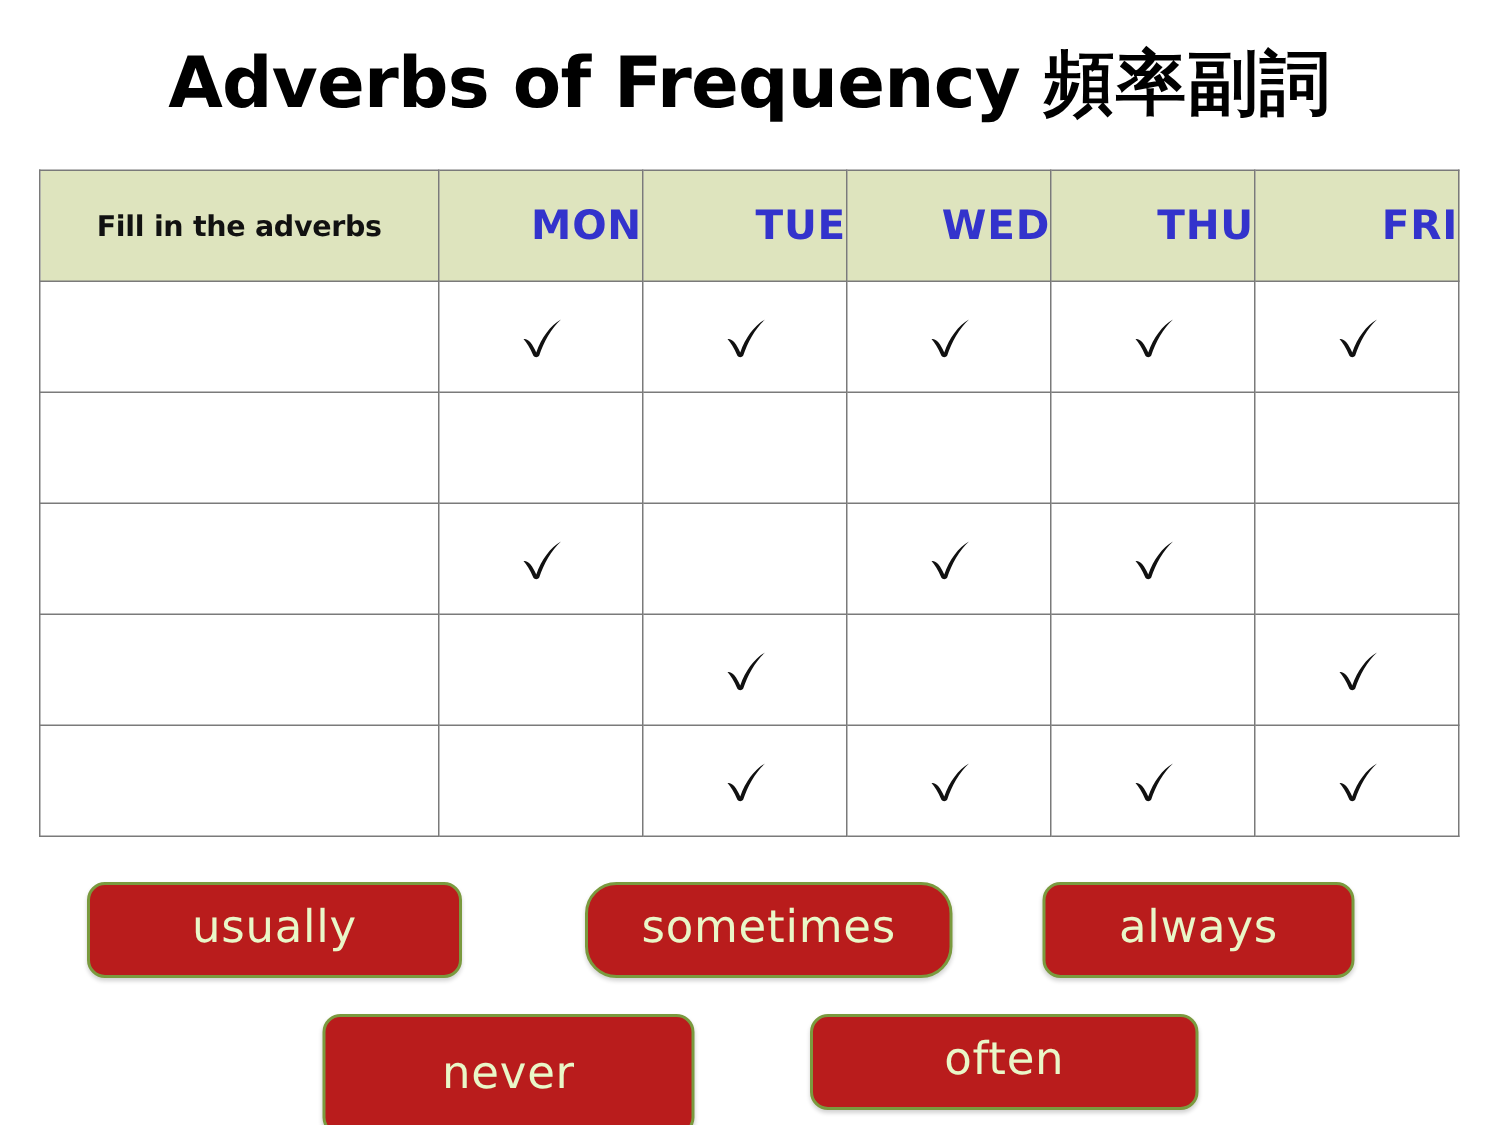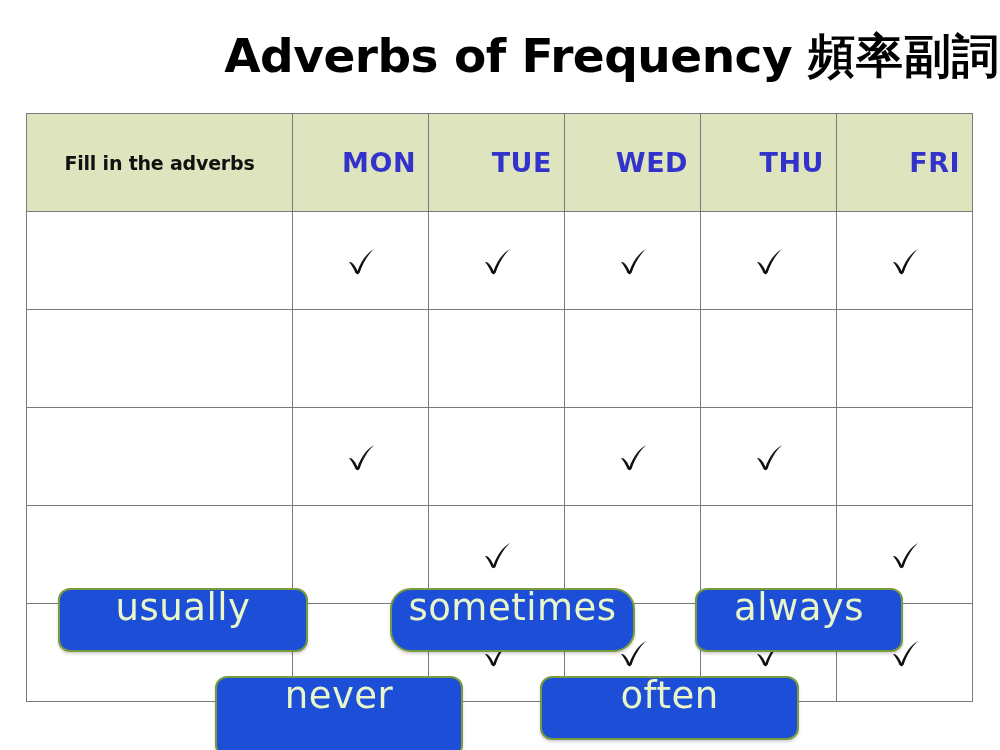--- a/index.html
+++ b/index.html
@@ -14,21 +14,21 @@
     overflow: hidden;
     font-family: "Liberation Sans", sans-serif;
   }
 
   
   #worksheet-title {
     position: absolute;
     left: 0;
     top: 30px;
     width: 1000px;
-    text-align: right;
+    text-align: center;
     font-family: "DejaVu Sans", sans-serif;
     font-size: 47px;
     font-weight: 700;
     color: #000000;
     letter-spacing: -0.5px;
     white-space: nowrap;
     line-height: 1.1;
   }
   #worksheet-title .cjk {
     font-family: "DejaVu Sans", sans-serif;
@@ -40,21 +40,21 @@
   #adverb-table {
     position: absolute;
     left: 26px;
     top: 113px;
     width: 947px;
     border-collapse: collapse;
     table-layout: fixed;
   }
   #adverb-table td, #adverb-table th {
     border: 1px solid #7a7a7a;
-    padding: 12px;
+    padding: 0;
     margin: 0;
   }
   #adverb-table thead th {
     background: #dee4be;
     height: 73px;
     vertical-align: middle;
   }
   .col-adverb { width: 266px; }
   .col-day    { width: 136px; }
 
@@ -90,29 +90,30 @@
     vertical-align: middle;
   }
   .tick svg { display: block; }
   .tick.empty { visibility: hidden; }
 
   
   #word-bank { position: absolute; left: 0; top: 0; width: 1000px; height: 750px; pointer-events: none; }
   .word-chip {
     position: absolute;
     box-sizing: border-box;
-    background: #1d4ed8;
+    background: #b91c1c;
     border: 2px solid #7a9a3e;
     border-radius: 12px;
     color: #e9f7c8;
     font-family: "DejaVu Sans", sans-serif;
-    font-size: 37px;
+    font-size: 30px;
     font-weight: 400;
     text-align: center;
     display: flex;
+    align-items: center;
     justify-content: center;
     letter-spacing: 0.5px;
     pointer-events: auto;
     box-shadow: 0 2px 3px rgba(0,0,0,0.18);
   }
   .chip-label { line-height: 1; position: relative; top: -1px; }
 
   #chip-usually   { left: 58px;  top: 588px; width: 250px; height: 64px; }
   #chip-sometimes { left: 390px; top: 588px; width: 245px; height: 64px; border-radius: 21px; }
   #chip-always    { left: 695px; top: 588px; width: 208px; height: 64px; }

